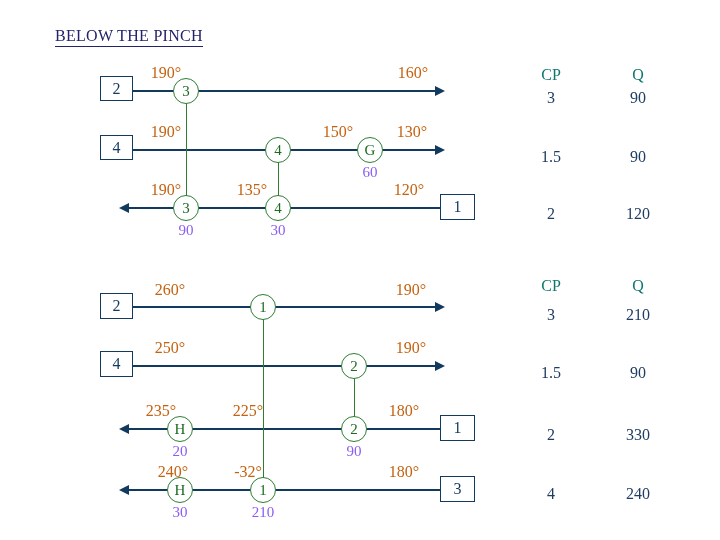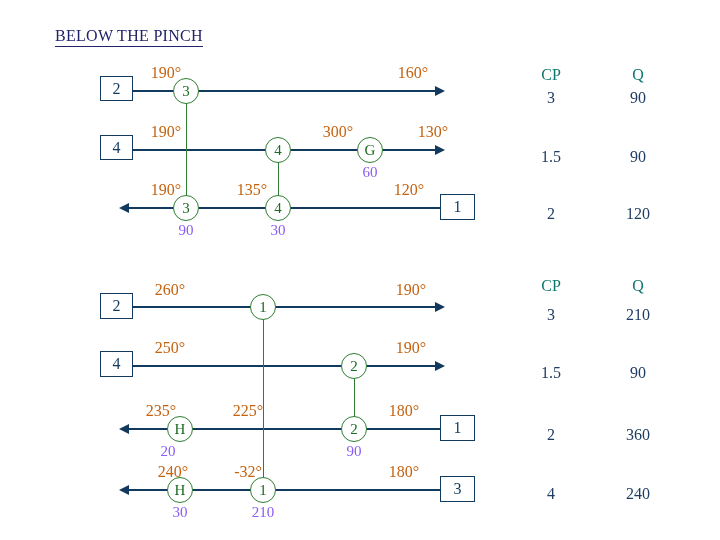--- a/index.html
+++ b/index.html
@@ -107,22 +107,22 @@
     <div class="stream-line" style="left: 133px; top: 90px; width: 304px;"></div>
     <div class="arrow right" style="top: 86px; left: 435px;"></div>
     <div class="endbox" style="left: 100px; top: 76px; width: 33px; height: 25px;">2</div>
     <div class="temp" style="left: 166px; top: 64px;">190°</div>
     <div class="temp" style="left: 413px; top: 64px;">160°</div>
     <div class="unit" style="left: 186px; top: 91px;">3</div>
     <div class="stream-line" style="left: 133px; top: 149px; width: 304px;"></div>
     <div class="arrow right" style="top: 145px; left: 435px;"></div>
     <div class="endbox" style="left: 100px; top: 135px; width: 33px; height: 25px;">4</div>
     <div class="temp" style="left: 166px; top: 123px;">190°</div>
-    <div class="temp" style="left: 338px; top: 123px;">300°</div>
-    <div class="temp" style="left: 433px; top: 123px; text-align: center;">130°</div>
+    <div class="temp" style="left: 338px; top: 123px;">150°</div>
+    <div class="temp" style="left: 412px; top: 123px; text-align: center;">130°</div>
     <div class="unit" style="left: 278px; top: 150px;">4</div>
     <div class="unit" style="left: 370px; top: 150px;">G</div>
     <div class="duty" style="left: 370px; top: 164px;">60</div>
     <div class="stream-line" style="left: 127px; top: 207px; width: 313px;"></div>
     <div class="arrow left" style="top: 203px; left: 119px;"></div>
     <div class="endbox" style="left: 440px; top: 194px; width: 35px; height: 26px;">1</div>
     <div class="temp" style="left: 166px; top: 181px;">190°</div>
     <div class="temp" style="left: 252px; top: 181px;">135°</div>
     <div class="temp" style="left: 409px; top: 181px;">120°</div>
     <div class="unit" style="left: 186px; top: 208px;">3</div>
@@ -141,21 +141,21 @@
     <div class="temp" style="left: 170px; top: 339px;">250°</div>
     <div class="temp" style="left: 411px; top: 339px;">190°</div>
     <div class="unit" style="left: 354px; top: 366px;">2</div>
     <div class="stream-line" style="left: 127px; top: 428px; width: 313px;"></div>
     <div class="arrow left" style="top: 424px; left: 119px;"></div>
     <div class="endbox" style="left: 440px; top: 415px; width: 35px; height: 26px;">1</div>
     <div class="temp" style="left: 161px; top: 402px;">235°</div>
     <div class="temp" style="left: 248px; top: 402px;">225°</div>
     <div class="temp" style="left: 404px; top: 402px;">180°</div>
     <div class="unit" style="left: 180px; top: 429px;">H</div>
-    <div class="duty" style="left: 168px; top: 443px;">20</div>
+    <div class="duty" style="left: 180px; top: 443px;">20</div>
     <div class="unit" style="left: 354px; top: 429px;">2</div>
     <div class="duty" style="left: 354px; top: 443px;">90</div>
     <div class="stream-line" style="left: 127px; top: 489px; width: 313px;"></div>
     <div class="arrow left" style="top: 485px; left: 119px;"></div>
     <div class="endbox" style="left: 440px; top: 476px; width: 35px; height: 26px;">3</div>
     <div class="temp" style="left: 173px; top: 463px;">240°</div>
     <div class="temp" style="left: 248px; top: 463px;">-32°</div>
     <div class="temp" style="left: 404px; top: 463px;">180°</div>
     <div class="unit" style="left: 180px; top: 490px;">H</div>
     <div class="duty" style="left: 180px; top: 504px;">30</div>
@@ -172,17 +172,17 @@
       <div class="cell" style="left: 638px; top: 205px;">120</div>
     </div>
     <div class="tbl">
       <div class="cell hdr" style="left: 551px; top: 277px;">CP</div>
       <div class="cell hdr" style="left: 638px; top: 277px;">Q</div>
       <div class="cell" style="left: 551px; top: 306px;">3</div>
       <div class="cell" style="left: 638px; top: 306px;">210</div>
       <div class="cell" style="left: 551px; top: 364px;">1.5</div>
       <div class="cell" style="left: 638px; top: 364px;">90</div>
       <div class="cell" style="left: 551px; top: 426px;">2</div>
-      <div class="cell" style="left: 638px; top: 426px;">360</div>
+      <div class="cell" style="left: 638px; top: 426px;">330</div>
       <div class="cell" style="left: 551px; top: 485px;">4</div>
       <div class="cell" style="left: 638px; top: 485px;">240</div>
     </div>
   </div>
 
 </body></html>

